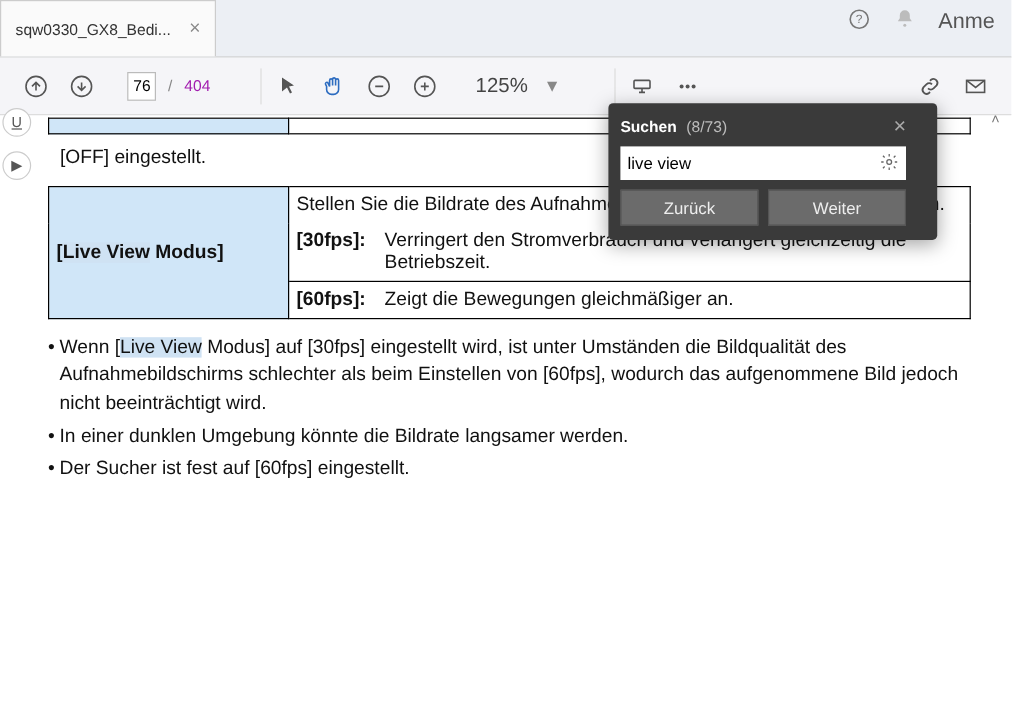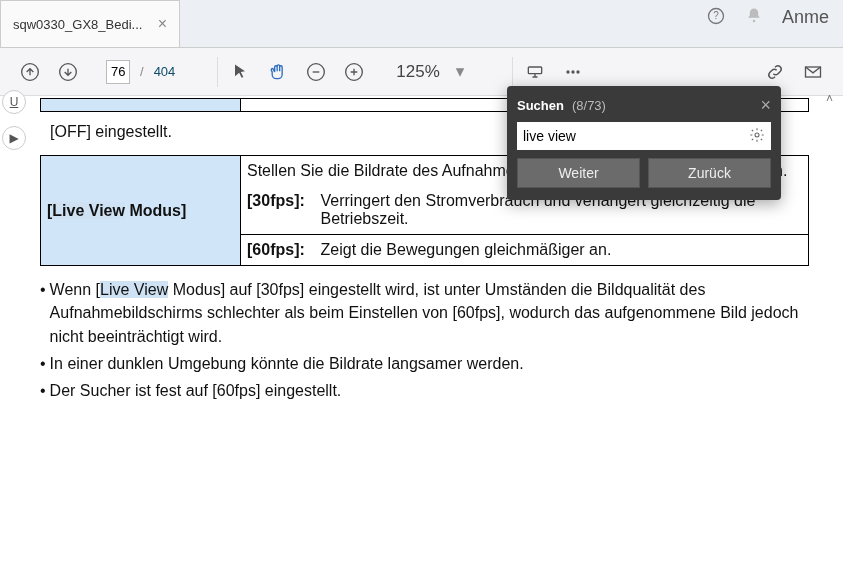--- a/index.html
+++ b/index.html
@@ -7,21 +7,21 @@
 
 .tab-bar { height: 48px; background: #eceff4; border-bottom: 1px solid #ccc; display: flex; }
 .tab { background: #fafafa; border: 1px solid #ccc; border-bottom: none; padding: 8px 12px; display: flex; align-items: center; gap: 8px; font-size: 13px; color: #333; min-width: 180px; }
 .tab-close { color: #888; cursor: pointer; font-size: 16px; margin-left: auto; }
 
 .toolbar { height: 48px; background: #f5f5f8; border-bottom: 1px solid #ddd; display: flex; align-items: center; padding: 0 14px; gap: 6px; }
 .tb-icon { width: 32px; height: 32px; display: flex; align-items: center; justify-content: center; color: #555; cursor: pointer; }
 .tb-icon svg { width: 20px; height: 20px; }
 .page-input { width: 24px; height: 24px; text-align: right; border: 1px solid #bbb; font-size: 13px; padding: 2px 4px; }
 .page-sep { color: #888; margin: 0 4px; font-size: 13px; }
-.page-total { color: #0c4a6e; font-size: 13px; }
+.page-total { color: #a21caf; font-size: 13px; }
 .spacer-sm { width: 30px; }
 .tb-divider { width: 1px; height: 30px; background: #ddd; }
 .zoom-select { padding: 4px 6px; font-size: 17px; color: #444; border: none; background: transparent; display: flex; align-items: center; gap: 16px; }
 .zoom-chev { color: #888; }
 .top-right { position: absolute; right: 14px; top: 6px; display: flex; align-items: center; gap: 18px; color: #777; }
 
 .content { position: absolute; top: 84px; left: 0; right: 0; bottom: 0; overflow-y: auto; padding: 14px 34px 18px 40px; font-size: 16px; color: #111; }
 .scrollbar-chev { position: absolute; right: 10px; top: 92px; color: #777; font-size: 12px; }
 .left-rail { position: absolute; left: 0; top: 90px; width: 28px; display: flex; flex-direction: column; gap: 12px; align-items: center; }
 .rail-btn { width: 24px; height: 24px; border: 1px solid #ccc; border-radius: 12px; background: #fff; display: flex; align-items: center; justify-content: center; color: #555; font-size: 12px; }
@@ -33,21 +33,21 @@
 
 .table1 { border-collapse: collapse; margin: 12px 0; width: 100%; border: 1px solid #000; }
 .table1 td { border: 1px solid #000; padding: 6px 6px; vertical-align: top; }
 .table1 .fps-label { font-weight: bold; width: 74px; padding-right: 0; }
 .table1 .mode-cell { background: #d0e6f8; font-weight: bold; width: 200px; vertical-align: middle; }
 .table1 .desc { border-bottom: none; }
 .table1 .span-row td { border-top: none; }
 
 .hl { background: #cfe2f3; }
 
-.find-panel { position: absolute; right: 62px; top: 86px; width: 274px; background: #3a3a3a; border-radius: 4px; box-shadow: 0 4px 16px rgba(0,0,0,0.35); padding: 10px 10px 12px 10px; color: #ddd; font-size: 13px; }
+.find-panel { position: absolute; right: 62px; top: 86px; width: 274px; background: #3a3a3a; border-radius: 4px; box-shadow: 0 4px 16px rgba(0,0,0,0.35); padding: 10px 26px 12px 10px; color: #ddd; font-size: 13px; }
 .find-header { display: flex; align-items: center; gap: 8px; margin-bottom: 8px; }
 .find-title { font-weight: bold; color: #fff; }
 .find-count { color: #bbb; }
 .find-close { margin-left: auto; color: #aaa; cursor: pointer; font-size: 18px; line-height: 1; }
 .find-input-row { display: flex; align-items: center; background: #fff; padding: 3px 6px; gap: 6px; margin-bottom: 8px; }
 .find-input { flex: 1; border: none; outline: none; font-size: 14px; padding: 3px 0; }
 .find-gear { color: #666; }
 .find-btns { display: flex; gap: 8px; }
 .find-btn { flex: 1; background: #6b6b6b; color: #eee; border: 1px solid #555; padding: 6px 0; text-align: center; font-size: 14px; cursor: pointer; }
 
@@ -210,16 +210,16 @@
     <span class="find-close">×</span>
   </div>
   <div class="find-input-row">
     <input class="find-input" value="live view" style="">
     <span class="find-gear"><svg viewBox="0 0 24 24" width="16" height="16">
           <circle cx="12" cy="12" r="3" fill="none" stroke="#666" stroke-width="1.6"></circle>
           <path d="M12 2v3M12 19v3M4.2 4.2l2.1 2.1M17.7 17.7l2.1 2.1M2 12h3M19 12h3M4.2 19.8l2.1-2.1M17.7 6.3l2.1-2.1" stroke="#666" stroke-width="1.6"></path>
         </svg></span>
   </div>
   <div class="find-btns">
+    <div class="find-btn">Zurück</div>
     <div class="find-btn">Weiter</div>
-    <div class="find-btn">Zurück</div>
   </div>
 </div>
 
 </body></html>

